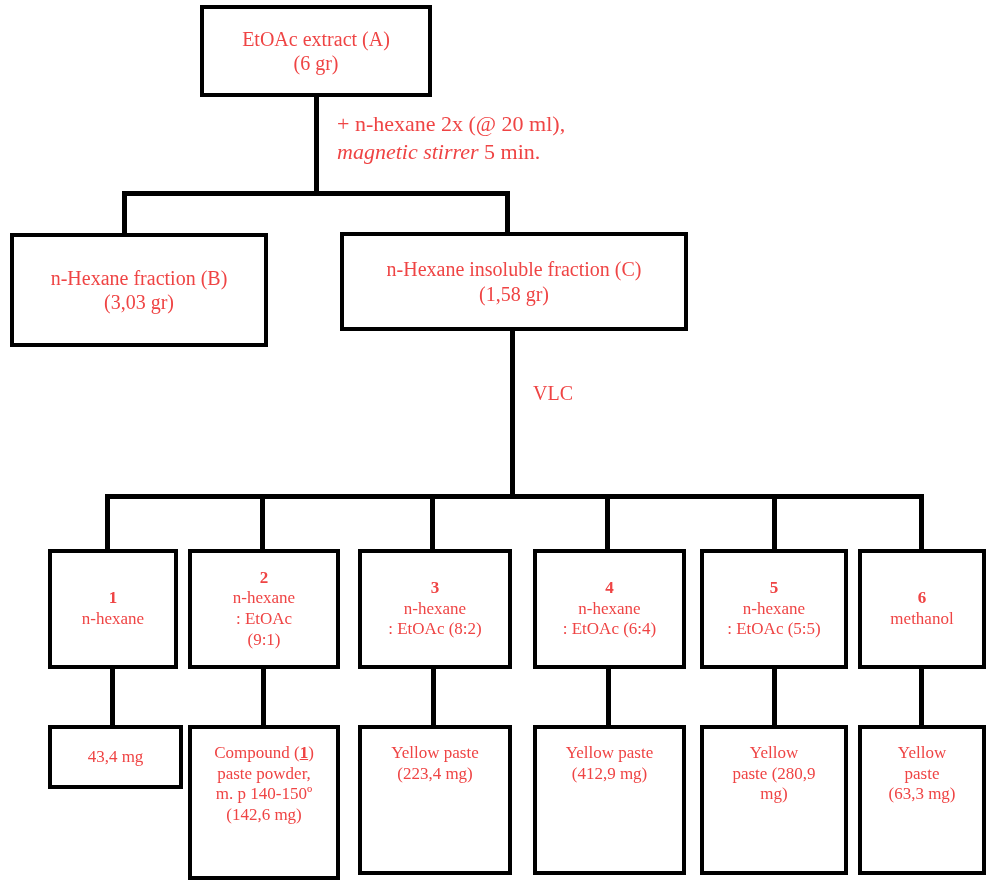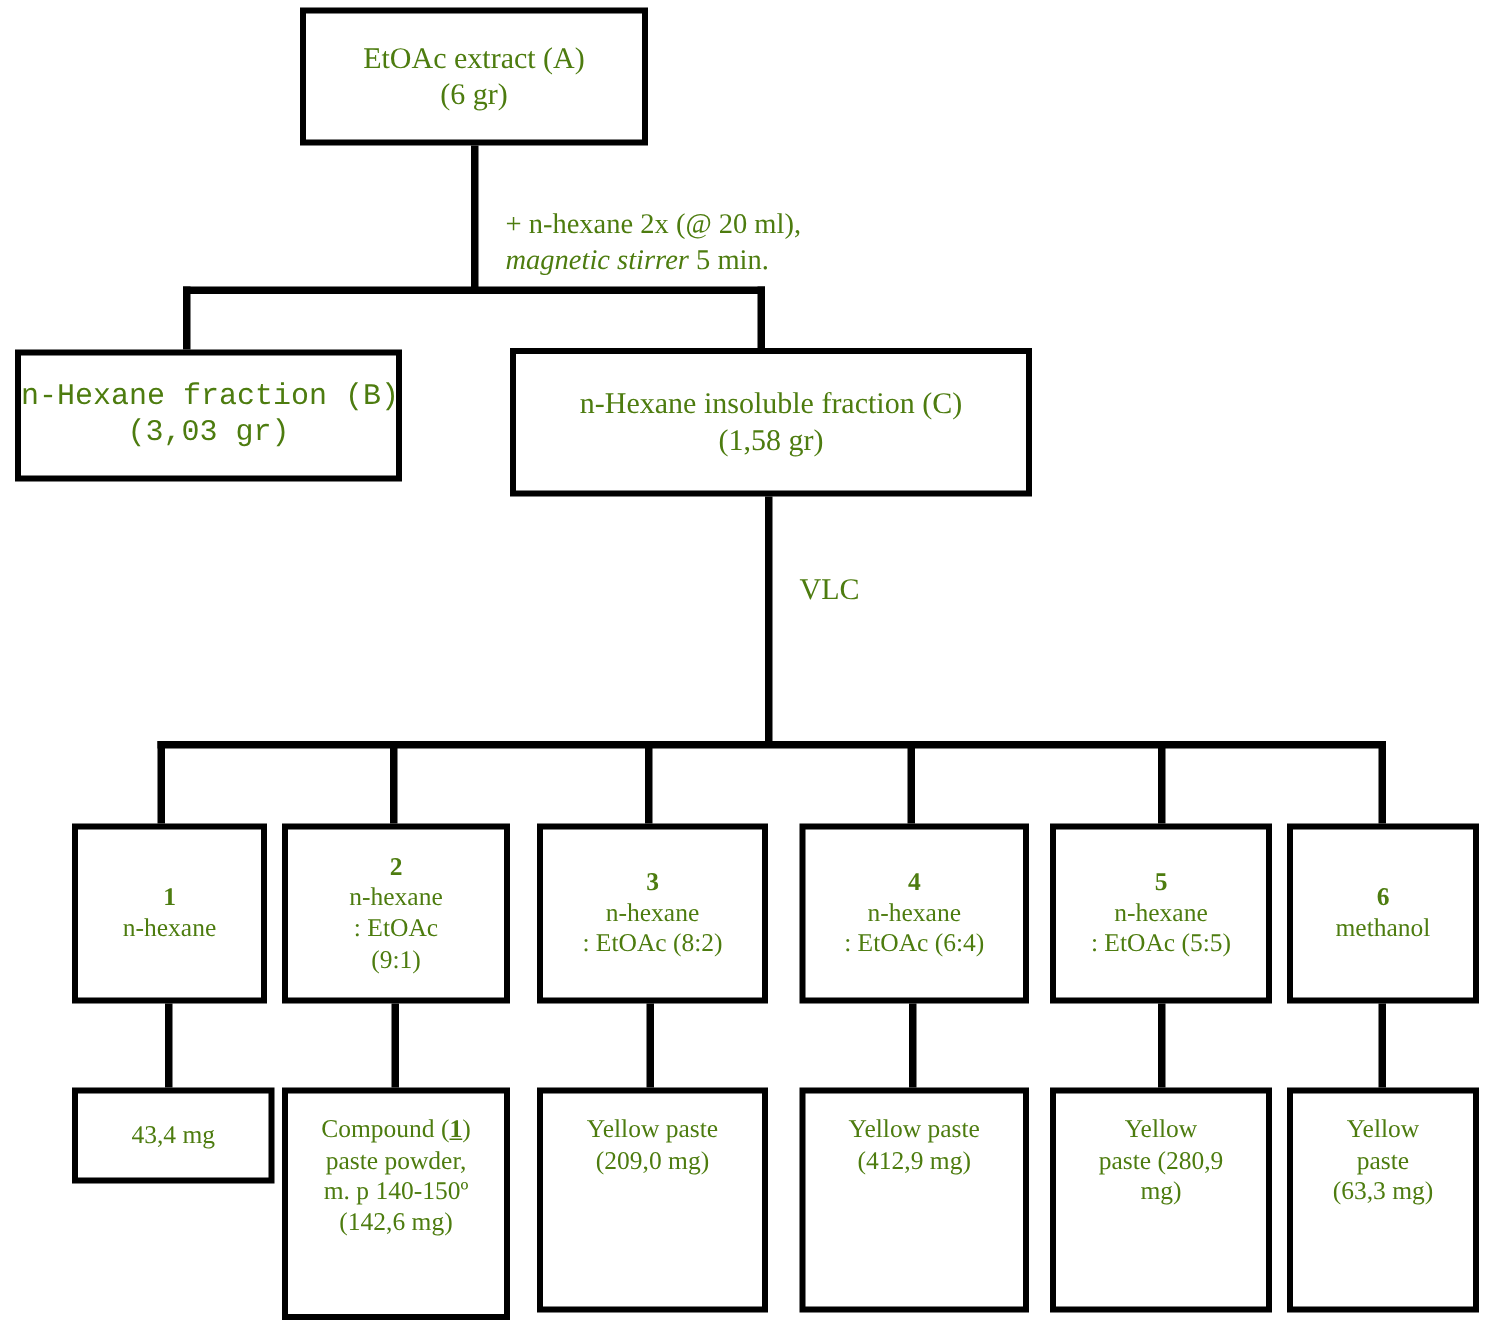--- a/index.html
+++ b/index.html
@@ -6,21 +6,21 @@
     margin: 0;
     padding: 0;
     background: #ffffff;
   }
   #canvas {
     position: relative;
     width: 1000px;
     height: 887px;
     background: #ffffff;
     font-family: "Liberation Serif", "DejaVu Serif", serif;
-    color: #4d7c0f;
+    color: #ef4444;
     overflow: hidden;
   }
   .box {
     position: absolute;
     box-sizing: border-box;
     border: 4px solid #000000;
     background: #ffffff;
     display: flex;
     flex-direction: column;
     align-items: center;
@@ -56,21 +56,21 @@
     position: absolute;
     text-align: left;
     line-height: 1.25;
     white-space: nowrap;
     z-index: 3;
   }
 
   
   #box-a { left: 200px; top: 5px; width: 232px; height: 92px; justify-content: center; font-size: 20px; }
 
-  #box-b { left: 10px; top: 233px; width: 258px; height: 88px; justify-content: center; font-size: 20px; font-family: Liberation Mono, monospace; }
+  #box-b { left: 10px; top: 233px; width: 258px; height: 114px; justify-content: center; font-size: 20px; }
   #box-c { left: 340px; top: 232px; width: 348px; height: 99px; justify-content: center; font-size: 20px; }
 
   
   .frac { top: 549px; font-size: 17px; justify-content: center; }
   #frac-1 { left: 48px;  width: 130px; height: 120px; }
   #frac-2 { left: 188px; width: 152px; height: 120px; }
   #frac-3 { left: 358px; width: 154px; height: 120px; }
   #frac-4 { left: 533px; width: 153px; height: 120px; }
   #frac-5 { left: 700px; width: 148px; height: 120px; }
   #frac-6 { left: 858px; width: 128px; height: 120px; }
@@ -97,21 +97,21 @@
   </div>
 
   <div class="vline" style="left:314px; top:93px; height:102px;"></div>
 
   <div class="hline" style="left:122px; top:191px; width:388px;"></div>
 
   <div class="vline" style="left:122px; top:191px; height:45px;"></div>
 
   <div class="vline" style="left:505px; top:191px; height:45px;"></div>
 
-  <div class="note" style="left:337px; top:110px; font-size:19px;margin-top:28px;">
+  <div class="note" style="left:337px; top:110px; font-size:22px;">
     <span class="ln">+ n-hexane 2x (@ 20 ml),</span>
     <span class="ln">
       <span class="ital">magnetic stirrer</span><span> 5 min.</span>
     </span>
   </div>
 
   <div class="box" id="box-b">
     <div class="lines">
       <span class="ln">n-Hexane fraction (B)</span>
       <span class="ln">(3,03 gr)</span>
@@ -203,21 +203,21 @@
       <span class="ln"><span>Compound (</span><span class="uline-bold">1</span><span>)</span></span>
       <span class="ln">paste powder,</span>
       <span class="ln">m. p 140-150º</span>
       <span class="ln">(142,6 mg)</span>
     </div>
   </div>
 
   <div class="box res" id="res-3">
     <div class="lines">
       <span class="ln">Yellow paste</span>
-      <span class="ln">(209,0 mg)</span>
+      <span class="ln">(223,4 mg)</span>
     </div>
   </div>
 
   <div class="box res" id="res-4">
     <div class="lines">
       <span class="ln">Yellow paste</span>
       <span class="ln">(412,9 mg)</span>
     </div>
   </div>
 

